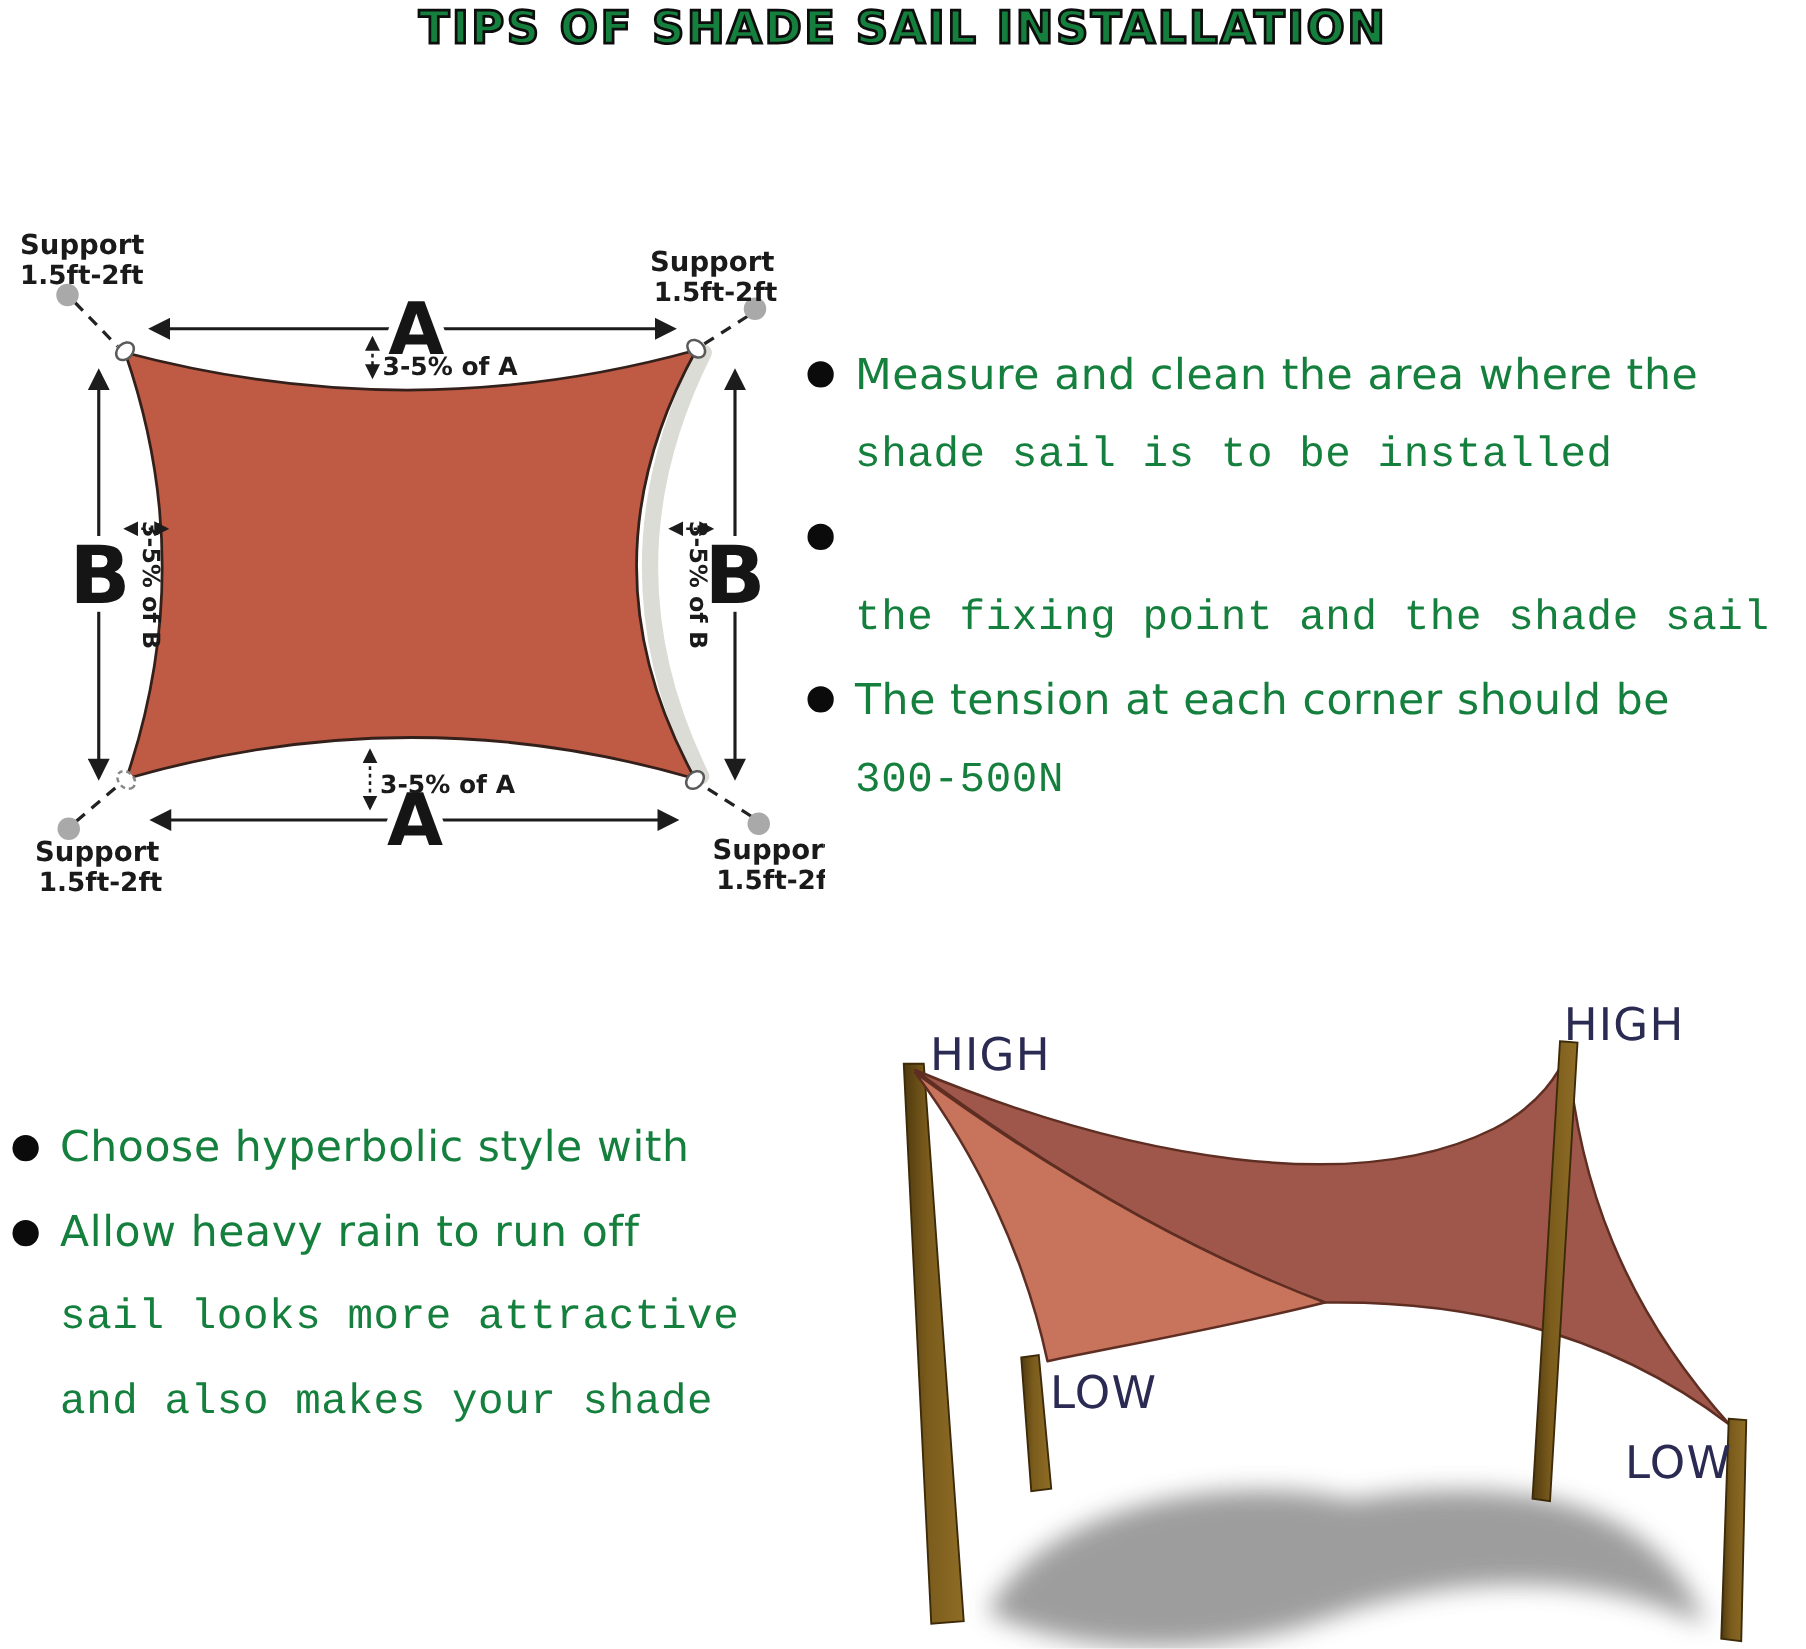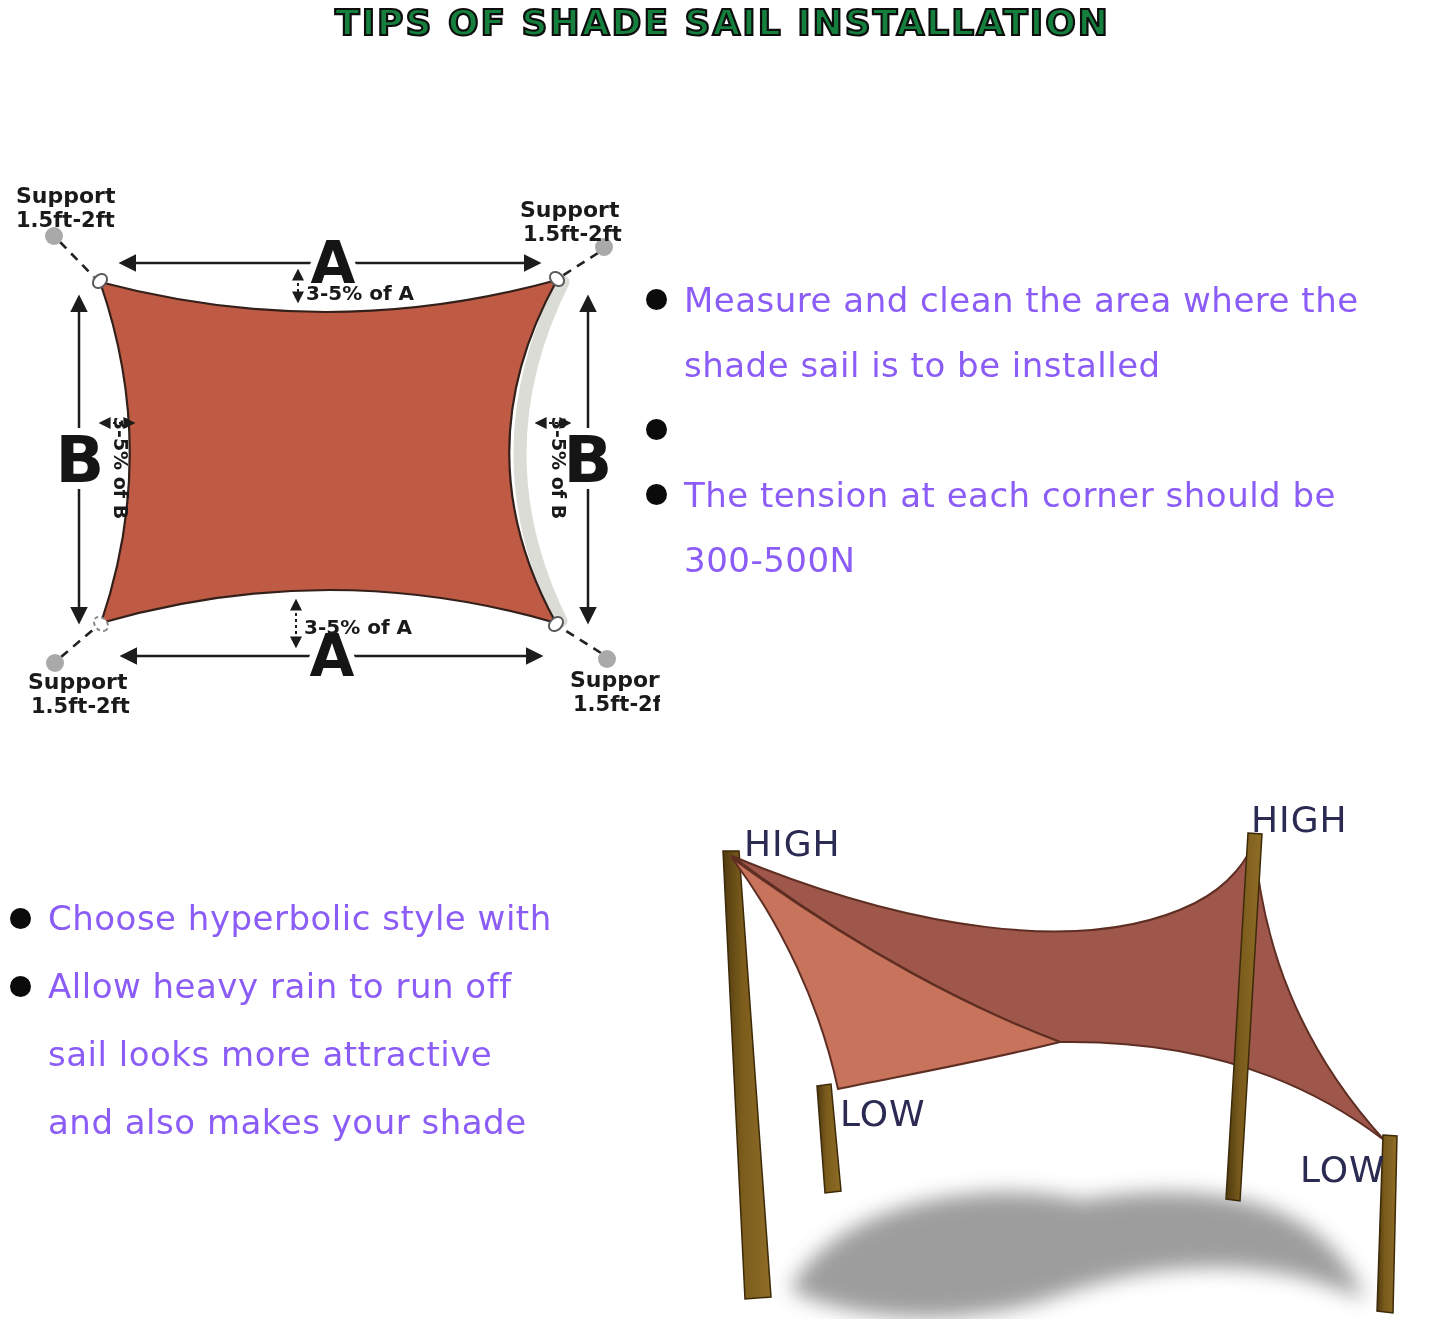--- a/index.html
+++ b/index.html
@@ -8,25 +8,25 @@
     font-family:"DejaVu Sans",sans-serif;color:#1a1a1a;
   }
   .page-title{
     position:absolute;top:2px;left:0;width:1445px;text-align:center;
     font-size:36px;font-weight:bold;letter-spacing:2px;color:#15803d;
     -webkit-text-stroke:2.2px #0d0d0d;white-space:nowrap;
   }
   .tips{position:absolute;}
   .tips-right{left:646px;top:267px;width:800px;}
   .tips-left{left:10px;top:884px;width:640px;}
-  .tline{display:flex;align-items:center;font-size:34px;letter-spacing:.5px;color:#8b5cf6;white-space:nowrap;}
+  .tline{display:flex;align-items:center;font-size:34px;letter-spacing:.5px;color:#15803d;white-space:nowrap;}
   .tips-right .tline{height:65px;}
   .tips-left .tline{height:68px;text-align:center;}
   .bullet{width:21px;height:21px;border-radius:50%;background:#0b0b0b;flex:0 0 21px;margin-right:17px;}
-  .cont{padding-left:38px;}
+  .cont{padding-left:38px;font-family:Liberation Mono, monospace;}
   svg{position:absolute;}
   svg text{font-family:"DejaVu Sans",sans-serif;}
   .svg-diagram{left:0;top:170px;}
   .svg-illu{left:640px;top:780px;}
 </style>
 </head>
 <body>
 
 <div class="page-title">TIPS OF SHADE SAIL INSTALLATION</div>
 
@@ -93,20 +93,23 @@
   <div class="tline">
       <span class="bullet"></span>
       <span>Measure and clean the area where the</span>
     </div>
   <div class="tline cont">
       <span>shade sail is to be installed</span>
     </div>
   <div class="tline">
       <span class="bullet"></span>
     </div>
+  <div class="tline cont">
+      <span>the fixing point and the shade sail</span>
+    </div>
   <div class="tline">
       <span class="bullet"></span>
       <span>The tension at each corner should be</span>
     </div>
   <div class="tline cont">
       <span>300-500N</span>
     </div>
 </div>
 
 <div class="tips tips-left">

